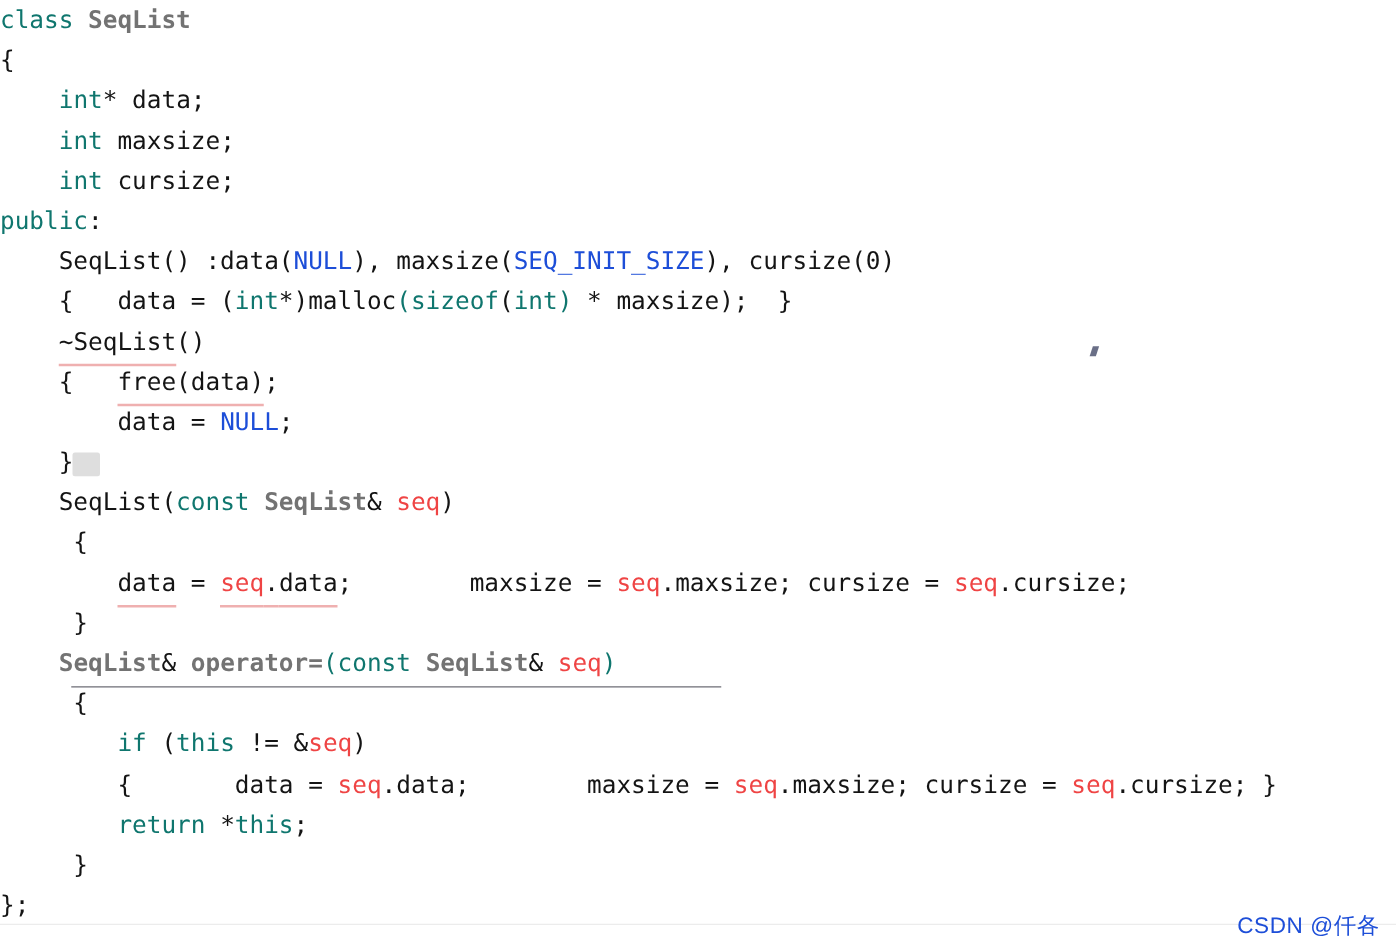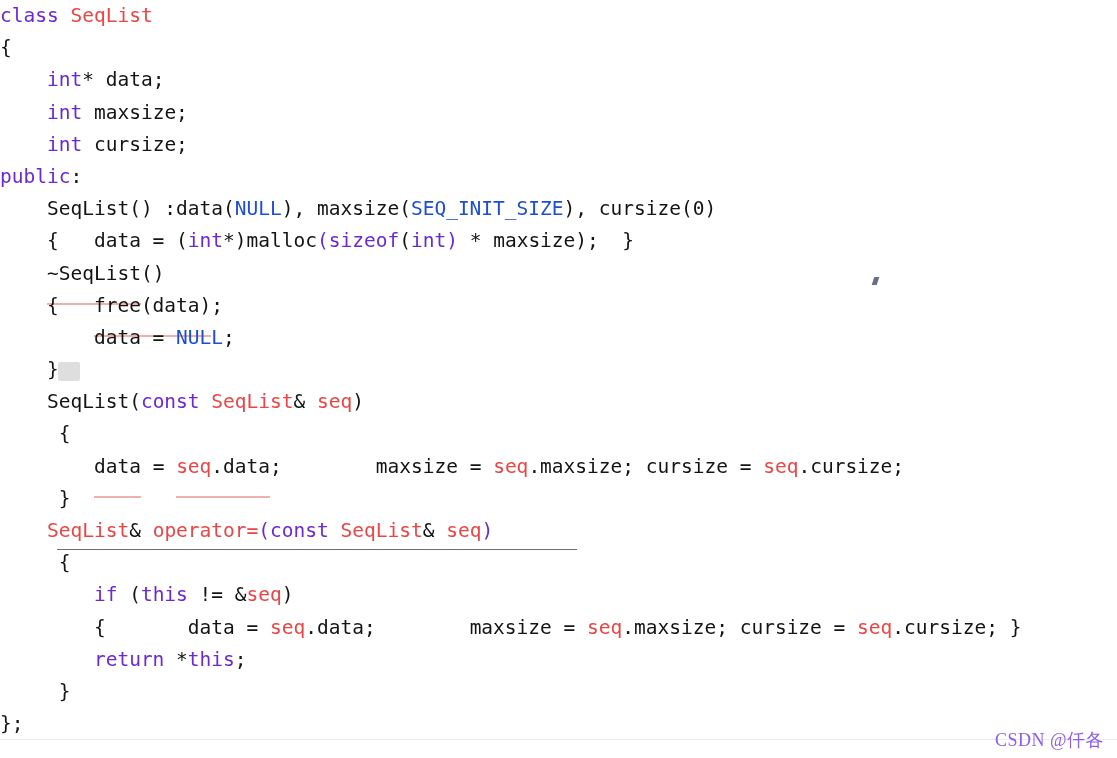--- a/index.html
+++ b/index.html
@@ -26,30 +26,30 @@
     white-space: pre;
     color: #1a1a1a;
     letter-spacing: 0px;
   }
   .line {
     white-space: pre;
     height: 32.2px;
     position: relative;
   }
   
-  .kw   { color: #6d28d9; }       
-  .typ  { color: #ef4444; }       
+  .kw   { color: #0f766e; }       
+  .typ  { color: #737373; font-weight: bold; }       
   .mac  { color: #1d4ed8; }       
   .pln  { color: #141414; }       
   .dim  { color: #ef4444; }       
 
   
   .ul-pink {
     border-bottom: 2px solid #efb0b0;
-    padding-bottom: 18px;
+    padding-bottom: 6px;
   }
 
   .sig-underline {
     position: absolute;
     left: 57px;
     top: 549px;
     width: 520px;
     height: 0;
     border-bottom: 1.6px solid #6d6d76;
   }
@@ -79,23 +79,23 @@
     left: 0px;
     top: 739px;
     width: 1117px;
     height: 0;
     border-bottom: 1px solid #ececec;
   }
   .watermark {
     position: absolute;
     right: 13px;
     bottom: 6px;
-    font-family: Liberation Serif, serif;
+    font-family: Liberation Sans, sans-serif;
     font-size: 18px;
-    color: #8b5cf6;
+    color: #1d4ed8;
     letter-spacing: 0.5px;
     white-space: pre;
   }
 </style>
 </head>
 <body>
 
 <div id="page">
 
   <div class="code" id="code-block"><div class="line"><span class="kw">class</span><span class="pln"> </span><span class="typ">SeqList</span></div><div class="line"><span class="pln">{</span></div><div class="line"><span class="pln">    </span><span class="kw">int</span><span class="pln">* data;</span></div><div class="line"><span class="pln">    </span><span class="kw">int</span><span class="pln"> maxsize;</span></div><div class="line"><span class="pln">    </span><span class="kw">int</span><span class="pln"> cursize;</span></div><div class="line"><span class="kw">public</span><span class="pln">:</span></div><div class="line"><span class="pln">    SeqList() :data(</span><span class="mac">NULL</span><span class="pln">), maxsize(</span><span class="mac">SEQ_INIT_SIZE</span><span class="pln">), cursize(0)</span></div><div class="line"><span class="pln">    {   data = (</span><span class="kw">int</span><span class="pln">*)malloc</span><span class="kw">(</span><span class="kw">sizeof</span><span class="pln">(</span><span class="kw">int</span><span class="kw">)</span><span class="pln"> * maxsize);  }</span></div><div class="line"><span class="pln">    </span><span class="pln ul-pink">~SeqList</span><span class="pln">()</span></div><div class="line"><span class="pln">    {   </span><span class="pln ul-pink">free(data)</span><span class="pln">;</span></div><div class="line"><span class="pln">        data = </span><span class="mac">NULL</span><span class="pln">;</span></div><div class="line"><span class="pln">    }</span></div><div class="line"><span class="pln">    SeqList(</span><span class="kw">const</span><span class="pln"> </span><span class="typ">SeqList</span><span class="pln">&amp; </span><span class="dim">seq</span><span class="pln">)</span></div><div class="line"><span class="pln">     {</span></div><div class="line"><span class="pln">        </span><span class="pln ul-pink">data</span><span class="pln"> = </span><span class="dim ul-pink">seq</span><span class="pln ul-pink">.</span><span class="pln ul-pink">data</span><span class="pln">;        maxsize = </span><span class="dim">seq</span><span class="pln">.maxsize; cursize = </span><span class="dim">seq</span><span class="pln">.cursize;</span></div><div class="line"><span class="pln">     }</span></div><div class="line"><span class="pln">    </span><span class="typ">SeqList</span><span class="pln">&amp; </span><span class="typ">operator=</span><span class="kw">(</span><span class="kw">const</span><span class="pln"> </span><span class="typ">SeqList</span><span class="pln">&amp; </span><span class="dim">seq</span><span class="kw">)</span></div><div class="line"><span class="pln">     {</span></div><div class="line"><span class="pln">        </span><span class="kw">if</span><span class="pln"> (</span><span class="kw">this</span><span class="pln"> != &amp;</span><span class="dim">seq</span><span class="pln">)</span></div><div class="line"><span class="pln">        {       data = </span><span class="dim">seq</span><span class="pln">.data;        maxsize = </span><span class="dim">seq</span><span class="pln">.maxsize; cursize = </span><span class="dim">seq</span><span class="pln">.cursize; }</span></div><div class="line"><span class="pln">        </span><span class="kw">return</span><span class="pln"> *</span><span class="kw">this</span><span class="pln">;</span></div><div class="line"><span class="pln">     }</span></div><div class="line"><span class="pln">};</span></div></div>

